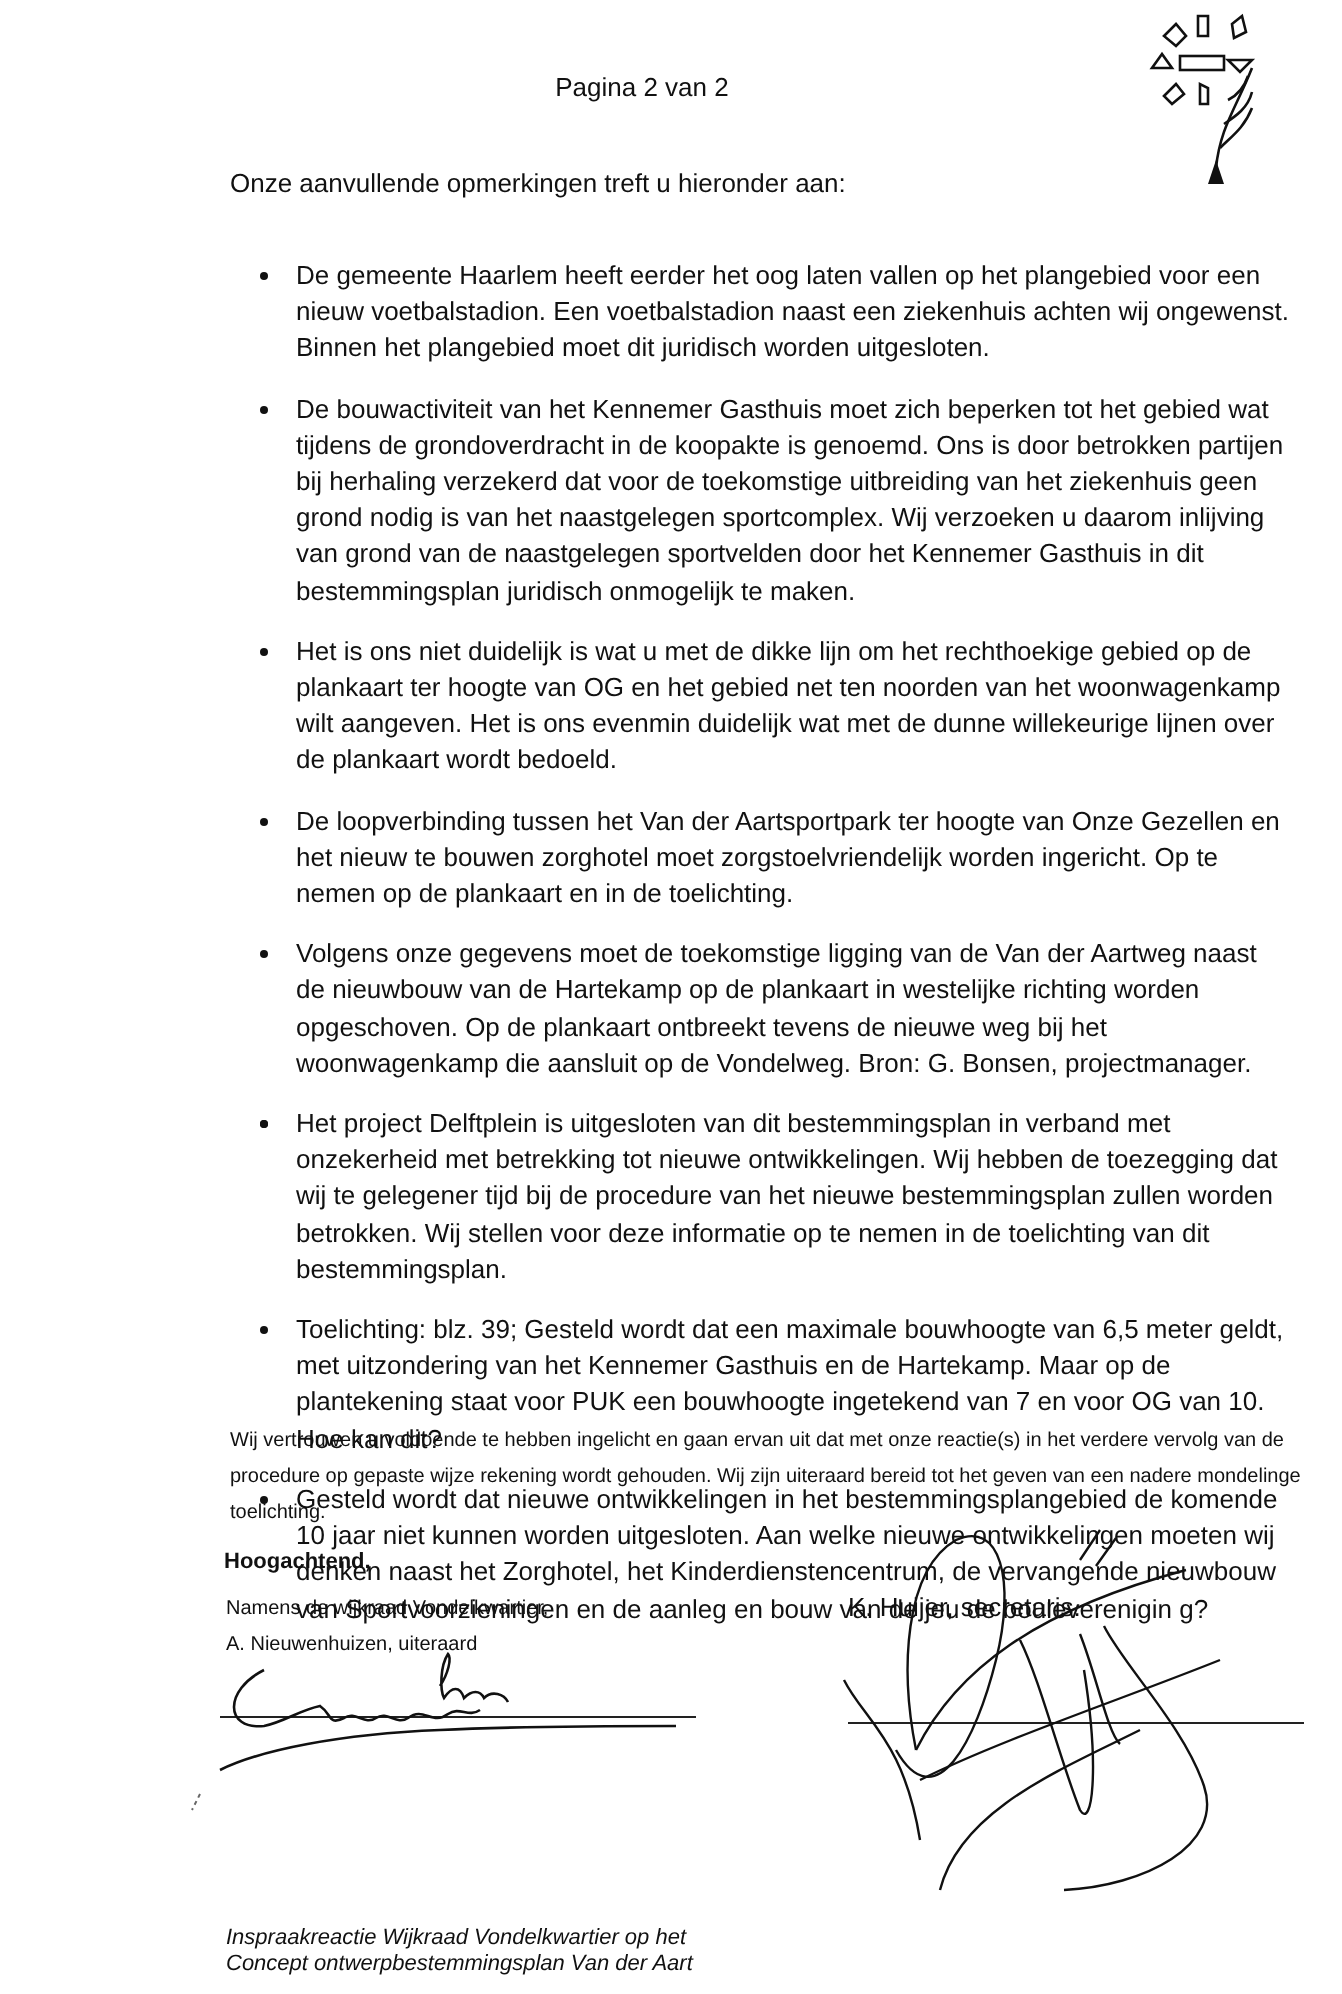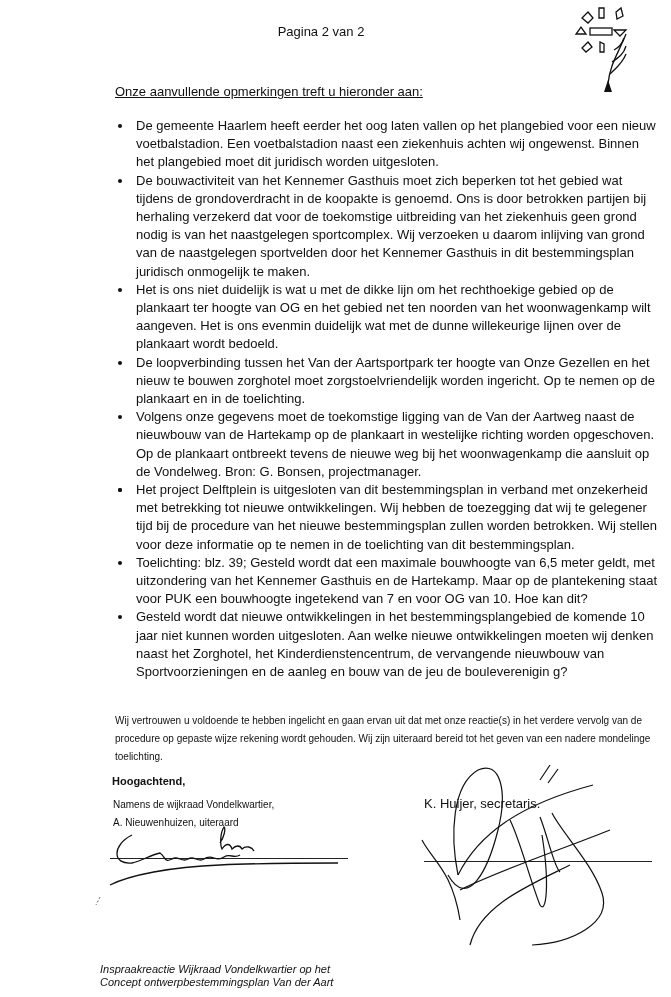--- a/index.html
+++ b/index.html
@@ -1,34 +1,34 @@
 <!DOCTYPE html>
 <html><head>
   <meta charset="utf-8">
   <style>
     html, body { margin:0; padding:0; background:#ffffff; }
     body { width:671px; height:997px; position:relative; overflow:hidden;
            font-family:"Liberation Sans", sans-serif; color:#111; }
-    .page-header { position:absolute; top:24px; left:0; width:670px; text-align:center;
+    .page-header { position:absolute; top:36px; left:0; width:670px; text-align:center;
                    font-size:13px; }
     .page-header span { position:relative; left:-14px; }
     .logo { position:absolute; top:4px; left:574px; width:60px; height:90px; }
-    .intro { position:absolute; top:84px; left:115px; font-size:13px;text-decoration:underline; }
+    .intro { position:absolute; top:84px; left:115px; font-size:13px; }
     .bullets { position:absolute; top:117px; left:118px; width:540px; margin:0; padding:0;
                list-style:none; font-size:13px; line-height:18.2px; }
-    .bullets li { position:relative; padding-left:18px; margin:0; }
+    .bullets li { position:relative; padding-left:18px; margin:12px; }
     .bullets li .dot { position:absolute; left:0; top:7px; width:4px; height:4px;
                        background:#111; border-radius:50%; }
     .closing { position:absolute; top:712px; left:115px; width:540px; font-size:10px;
                line-height:18.2px; }
     .salutation { position:absolute; top:775px; left:112px; font-size:11px;font-weight:bold; }
     .signer-left { position:absolute; top:796px; left:113px; font-size:10px; line-height:18px; }
     .signer-right { position:absolute; top:796px; left:424px; font-size:13px; }
     .sign-line { position:absolute; height:1px; background:#222; }
-    .footer { position:absolute; top:963px; left:100px; font-size:11px; font-style:italic;
+    .footer { position:absolute; top:963px; left:113px; font-size:11px; font-style:italic;
               line-height:13px; }
     svg.sig { position:absolute; overflow:visible; }
   </style>
 </head>
 <body>
 
 <div class="page-header">
   <span>Pagina 2 van 2</span>
 </div>
 

